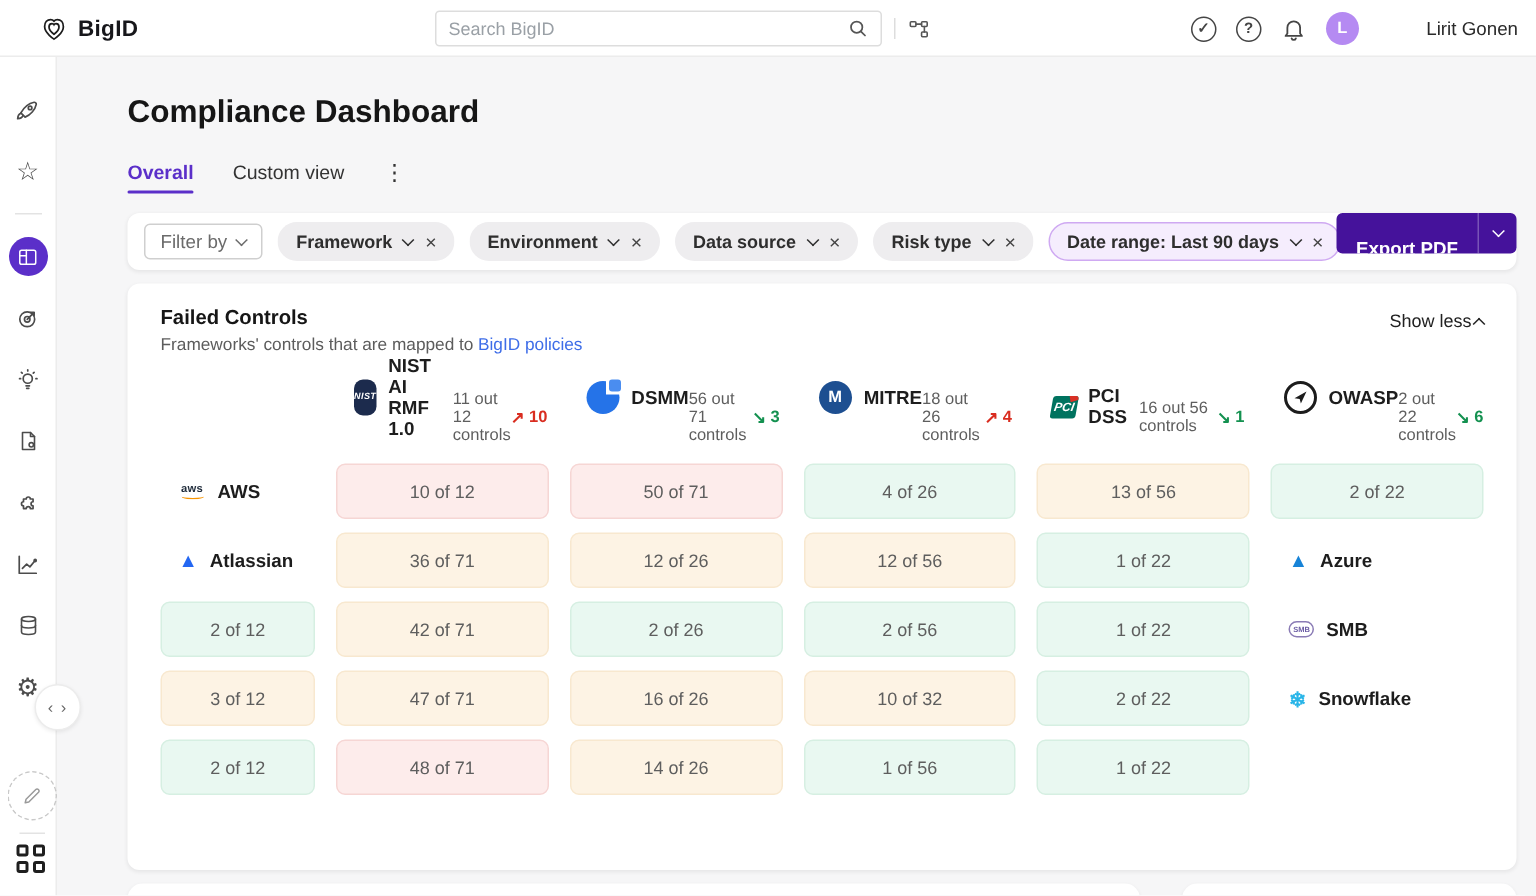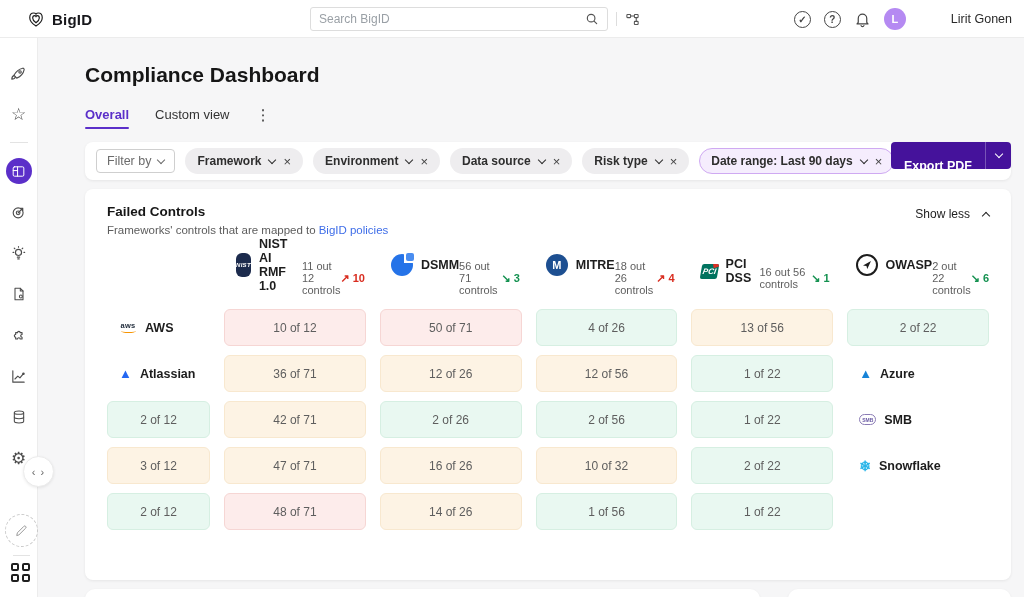--- a/index.html
+++ b/index.html
@@ -12,21 +12,21 @@
   }
   *{margin:0;padding:0;box-sizing:border-box;}
   html,body{width:1024px;height:597px;overflow:hidden;}
   body{font-family:"Liberation Sans",sans-serif;background:#f6f6f7;color:#1f1f1f;position:relative;}
 
   
   .topbar{position:absolute;top:0;left:0;width:1024px;height:38px;background:#fff;border-bottom:1px solid #ececec;z-index:30;}
   .logo{position:absolute;left:26px;top:0;height:38px;display:flex;align-items:center;gap:6px;cursor:pointer;}
   .logo .brand{font-size:15px;font-weight:700;color:#17171b;letter-spacing:.2px;}
   .searchwrap{position:absolute;left:290px;top:7px;display:flex;align-items:center;}
-  .searchbox{width:298px;height:24px;border:1px solid #ddd;border-radius:3px;background:#fff;display:flex;align-items:center;padding:0 8px;margin-left:20px;}
+  .searchbox{width:298px;height:24px;border:1px solid #ddd;border-radius:3px;background:#fff;display:flex;align-items:center;padding:0 8px;}
   .searchbox input{border:0;outline:0;flex:1;font-size:12px;font-family:inherit;color:#333;}
   .searchbox input::placeholder{color:#9aa0a6;}
   .vdiv{width:1px;height:14px;background:#ddd;margin:0 8px;}
   .tb-right{position:absolute;right:12px;top:0;height:38px;display:flex;align-items:center;gap:13px;}
   .cicon{width:17px;height:17px;border:1.5px solid #454545;border-radius:50%;display:flex;align-items:center;justify-content:center;font-size:10px;font-weight:700;color:#454545;cursor:pointer;}
   .avatar{width:22px;height:22px;border-radius:50%;background:var(--avatar);color:#fff;display:flex;align-items:center;justify-content:center;font-size:11px;font-weight:700;cursor:pointer;}
   .uname{font-size:12.5px;color:#2a2a2a;padding-left:32px;}
 
   
   .sidebar{position:absolute;top:38px;left:0;width:38px;bottom:0;background:#fff;border-right:1px solid #ececec;display:flex;flex-direction:column;align-items:center;padding-top:22px;gap:15px;z-index:20;}
@@ -62,21 +62,21 @@
   .filterby{display:flex;align-items:center;gap:7px;border:1px solid #cfcfcf;border-radius:4px;padding:4px 10px;font-size:12.5px;color:#6b6b6b;cursor:pointer;background:#fff;}
   .chip{display:flex;align-items:center;gap:8px;background:var(--chipBg);border:1px solid transparent;border-radius:16px;padding:5px 11px;font-size:12px;font-weight:700;color:#2e2e2e;cursor:pointer;}
   .chip .x{font-size:13px;font-weight:400;color:#444;cursor:pointer;line-height:1;}
   .chip.purple{background:var(--dateChipBg);border-color:var(--dateChipBr);}
   .clearall{font-size:12.5px;color:#222;margin-left:6px;cursor:pointer;}
 
   .maincard{margin-top:9px;height:391px;background:#fff;border-radius:8px;box-shadow:0 1px 3px rgba(0,0,0,.07);padding:15px 22px;position:relative;}
   .fc-title{font-size:13.5px;font-weight:700;color:#161616;}
   .fc-sub{font-size:11.5px;color:#5c5c5c;margin-top:5px;}
   .fc-sub a{color:var(--link);text-decoration:none;margin-left:3px;cursor:pointer;}
-  .showless{position:absolute;top:18px;right:22px;font-size:12px;color:#222;display:flex;align-items:center;gap:13px;cursor:pointer;}
+  .showless{position:absolute;top:18px;right:22px;font-size:12px;color:#222;display:flex;align-items:center;gap:2px;cursor:pointer;}
 
   .grid{display:grid;grid-template-columns:103px repeat(5,1fr);column-gap:14px;align-items:center;}
   .fwheaders{margin-top:16px;}
   .fwh{display:flex;flex-direction:row;}
   .fwh .toprow{display:flex;align-items:center;gap:8px;padding-left:12px;height:26px;}
   .fwh .fwname{font-size:12.5px;font-weight:700;color:#1d1d1d;}
   .track{margin-top:13px;height:4px;border-radius:2px;background:#ececec;overflow:hidden;}
   .fill{height:100%;border-radius:2px;background:var(--progress);}
   .sumrow{margin-top:8px;display:flex;align-items:center;justify-content:space-between;font-size:11px;color:#5e5e5e;}
   .trend{font-weight:700;font-size:11px;display:flex;gap:3px;}

